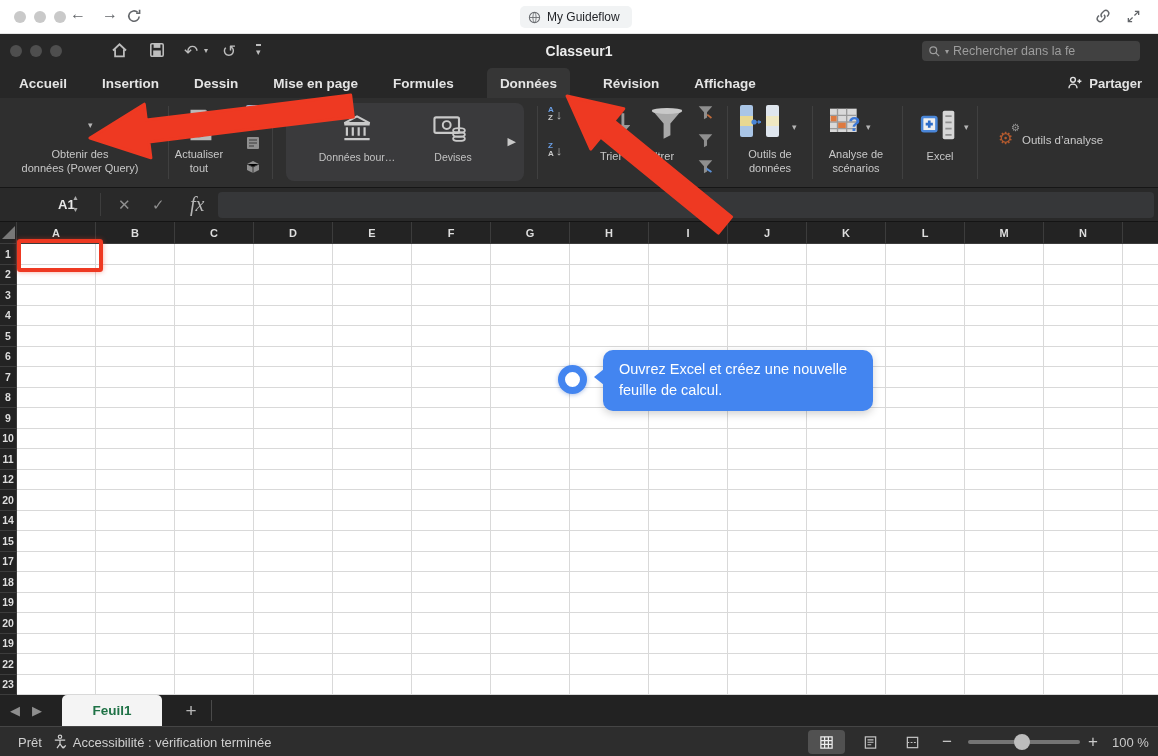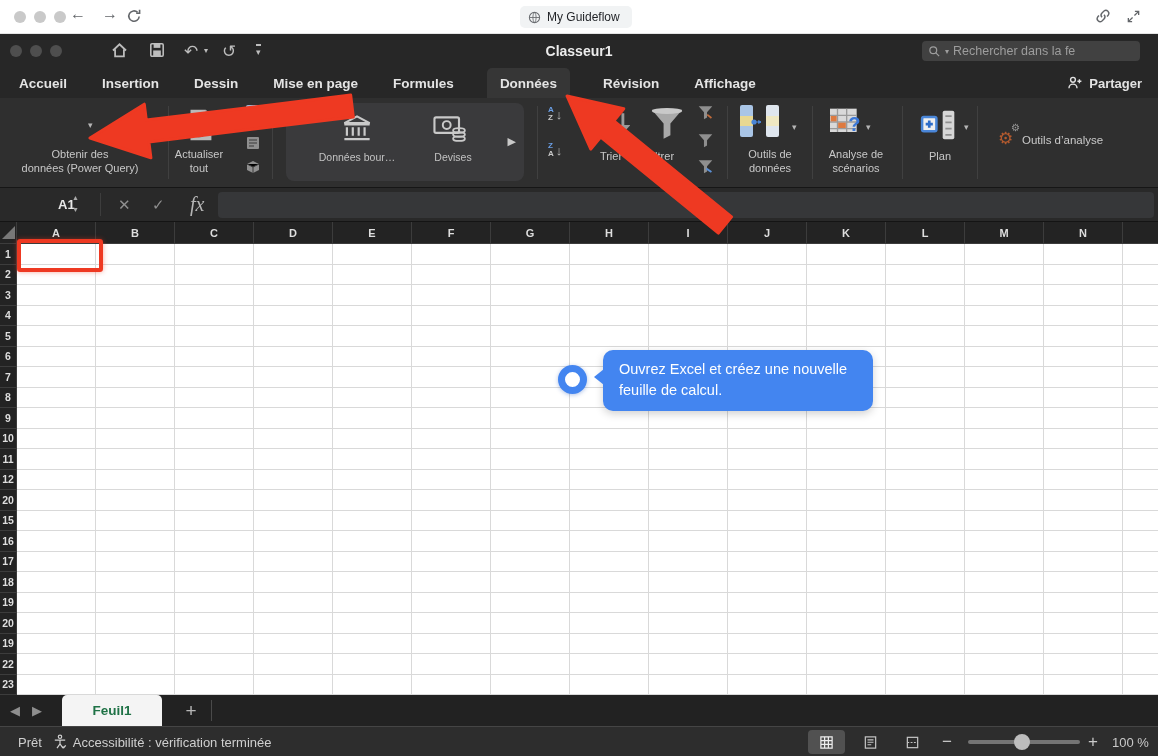--- a/index.html
+++ b/index.html
@@ -365,21 +365,21 @@
     <div>
       <span style="position:absolute;left:920px;top:10px">
         <svg class="svgic" width="40" height="34" viewBox="0 0 22 19">
             <rect x="1" y="5" width="8" height="8" rx="1" fill="#efefef" stroke="#4a86d8" stroke-width="1.4"></rect>
             <path d="M5 7v4M3 9h4" stroke="#2d6cc8" stroke-width="1.5"></path>
             <rect x="12.5" y="1.5" width="6.5" height="16" rx="1" fill="#d6d6d6"></rect>
             <path d="M14 4.5h3.5M14 8h3.5M14 11.5h3.5M14 15h3.5" stroke="#8f8f8f" stroke-width="1"></path>
           </svg>
       </span>
       <span class="chev" style="left:964px;top:24px">▾</span>
-      <div class="rlabel1" style="left:912px;width:56px">Plan</div>
+      <div class="rlabel1" style="left:912px;width:56px">Excel</div>
     </div>
     <div class="rdiv" style="left:977px"></div>
 
     <div>
       <span style="position:absolute;left:998px;top:30px;font-size:17px;color:#b35a2e">⚙</span>
       <span style="position:absolute;left:1011px;top:24px;font-size:10px;color:#9a9a9a">⚙</span>
       <div style="position:absolute;left:1022px;top:36px;font-size:11.5px;color:#c9c9c9">Outils d’analyse</div>
     </div>
   </div>
 
@@ -646,39 +646,39 @@
           <div class="cell"></div>
           <div class="cell"></div>
           <div class="cell"></div>
           <div class="cell"></div>
           <div class="cell"></div>
           <div class="cell"></div>
           <div class="cell"></div>
           <div class="cell fill"></div>
         </div>
         <div class="grow">
+          <div class="rowh">14</div>
+          <div class="cell"></div>
+          <div class="cell"></div>
+          <div class="cell"></div>
+          <div class="cell"></div>
+          <div class="cell"></div>
+          <div class="cell"></div>
+          <div class="cell"></div>
+          <div class="cell"></div>
+          <div class="cell"></div>
+          <div class="cell"></div>
+          <div class="cell"></div>
+          <div class="cell"></div>
+          <div class="cell"></div>
+          <div class="cell"></div>
+          <div class="cell fill"></div>
+        </div>
+        <div class="grow">
           <div class="rowh">15</div>
-          <div class="cell"></div>
-          <div class="cell"></div>
-          <div class="cell"></div>
-          <div class="cell"></div>
-          <div class="cell"></div>
-          <div class="cell"></div>
-          <div class="cell"></div>
-          <div class="cell"></div>
-          <div class="cell"></div>
-          <div class="cell"></div>
-          <div class="cell"></div>
-          <div class="cell"></div>
-          <div class="cell"></div>
-          <div class="cell"></div>
-          <div class="cell fill"></div>
-        </div>
-        <div class="grow">
-          <div class="rowh">16</div>
           <div class="cell"></div>
           <div class="cell"></div>
           <div class="cell"></div>
           <div class="cell"></div>
           <div class="cell"></div>
           <div class="cell"></div>
           <div class="cell"></div>
           <div class="cell"></div>
           <div class="cell"></div>
           <div class="cell"></div>

